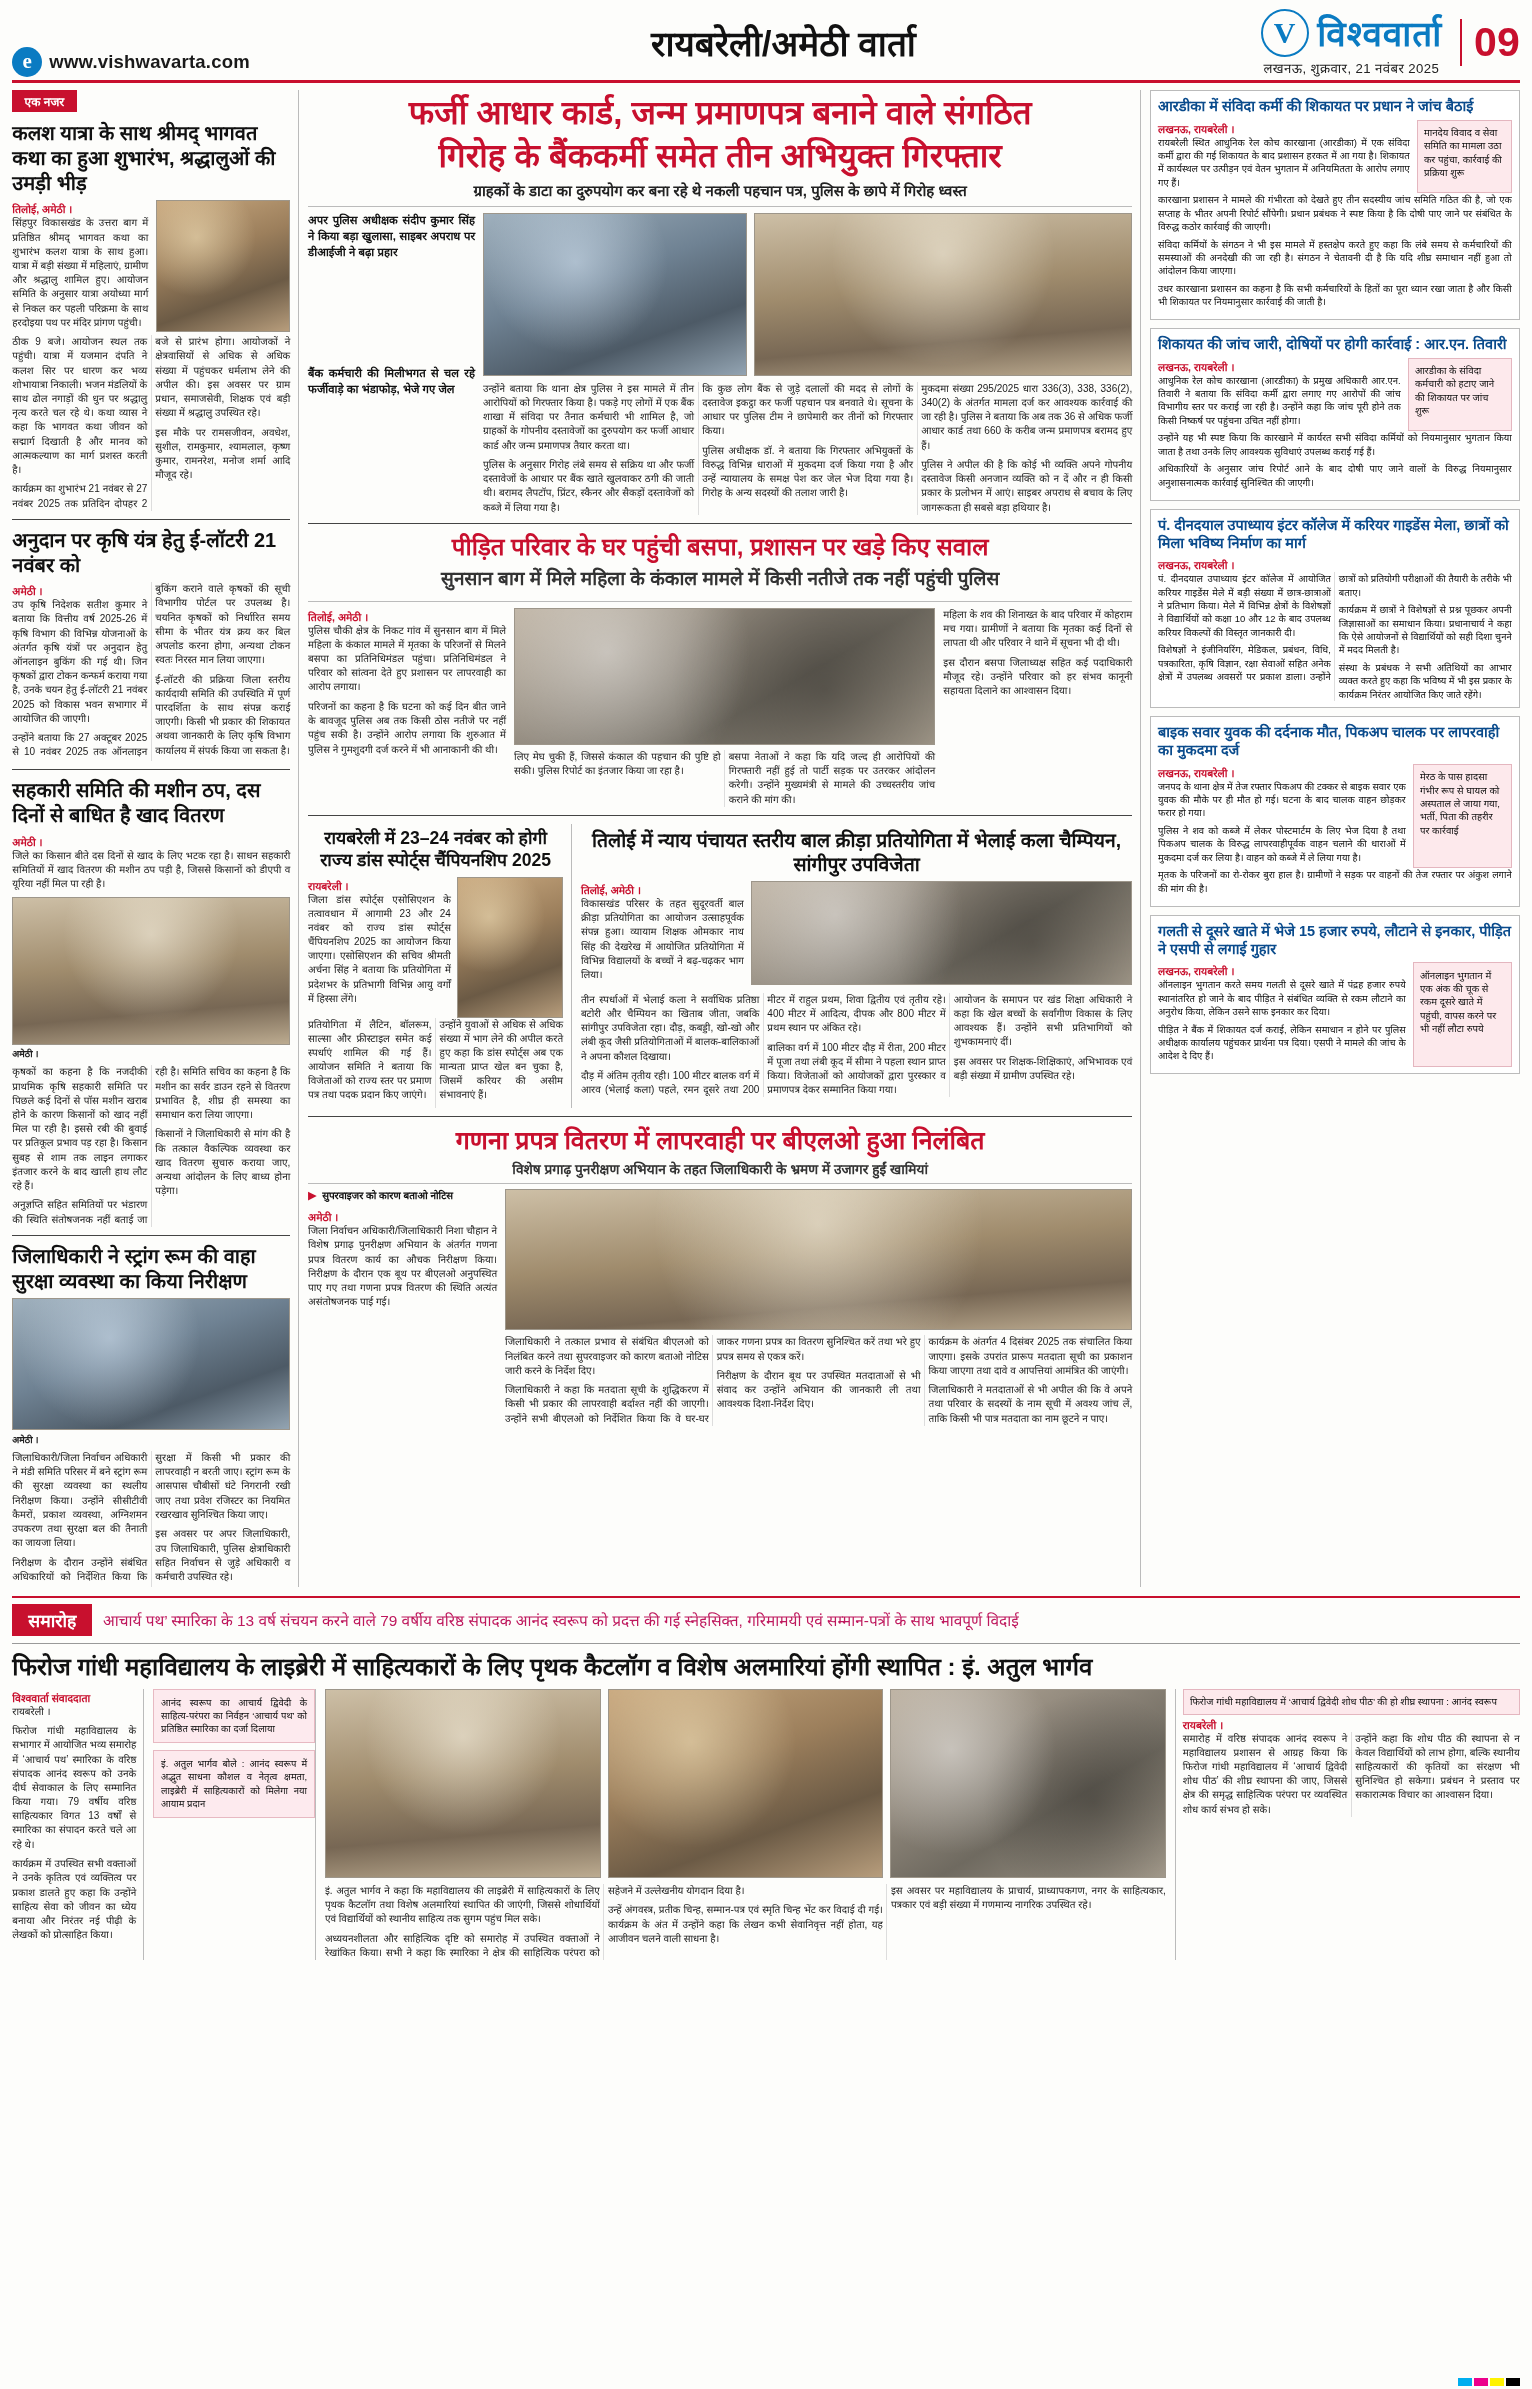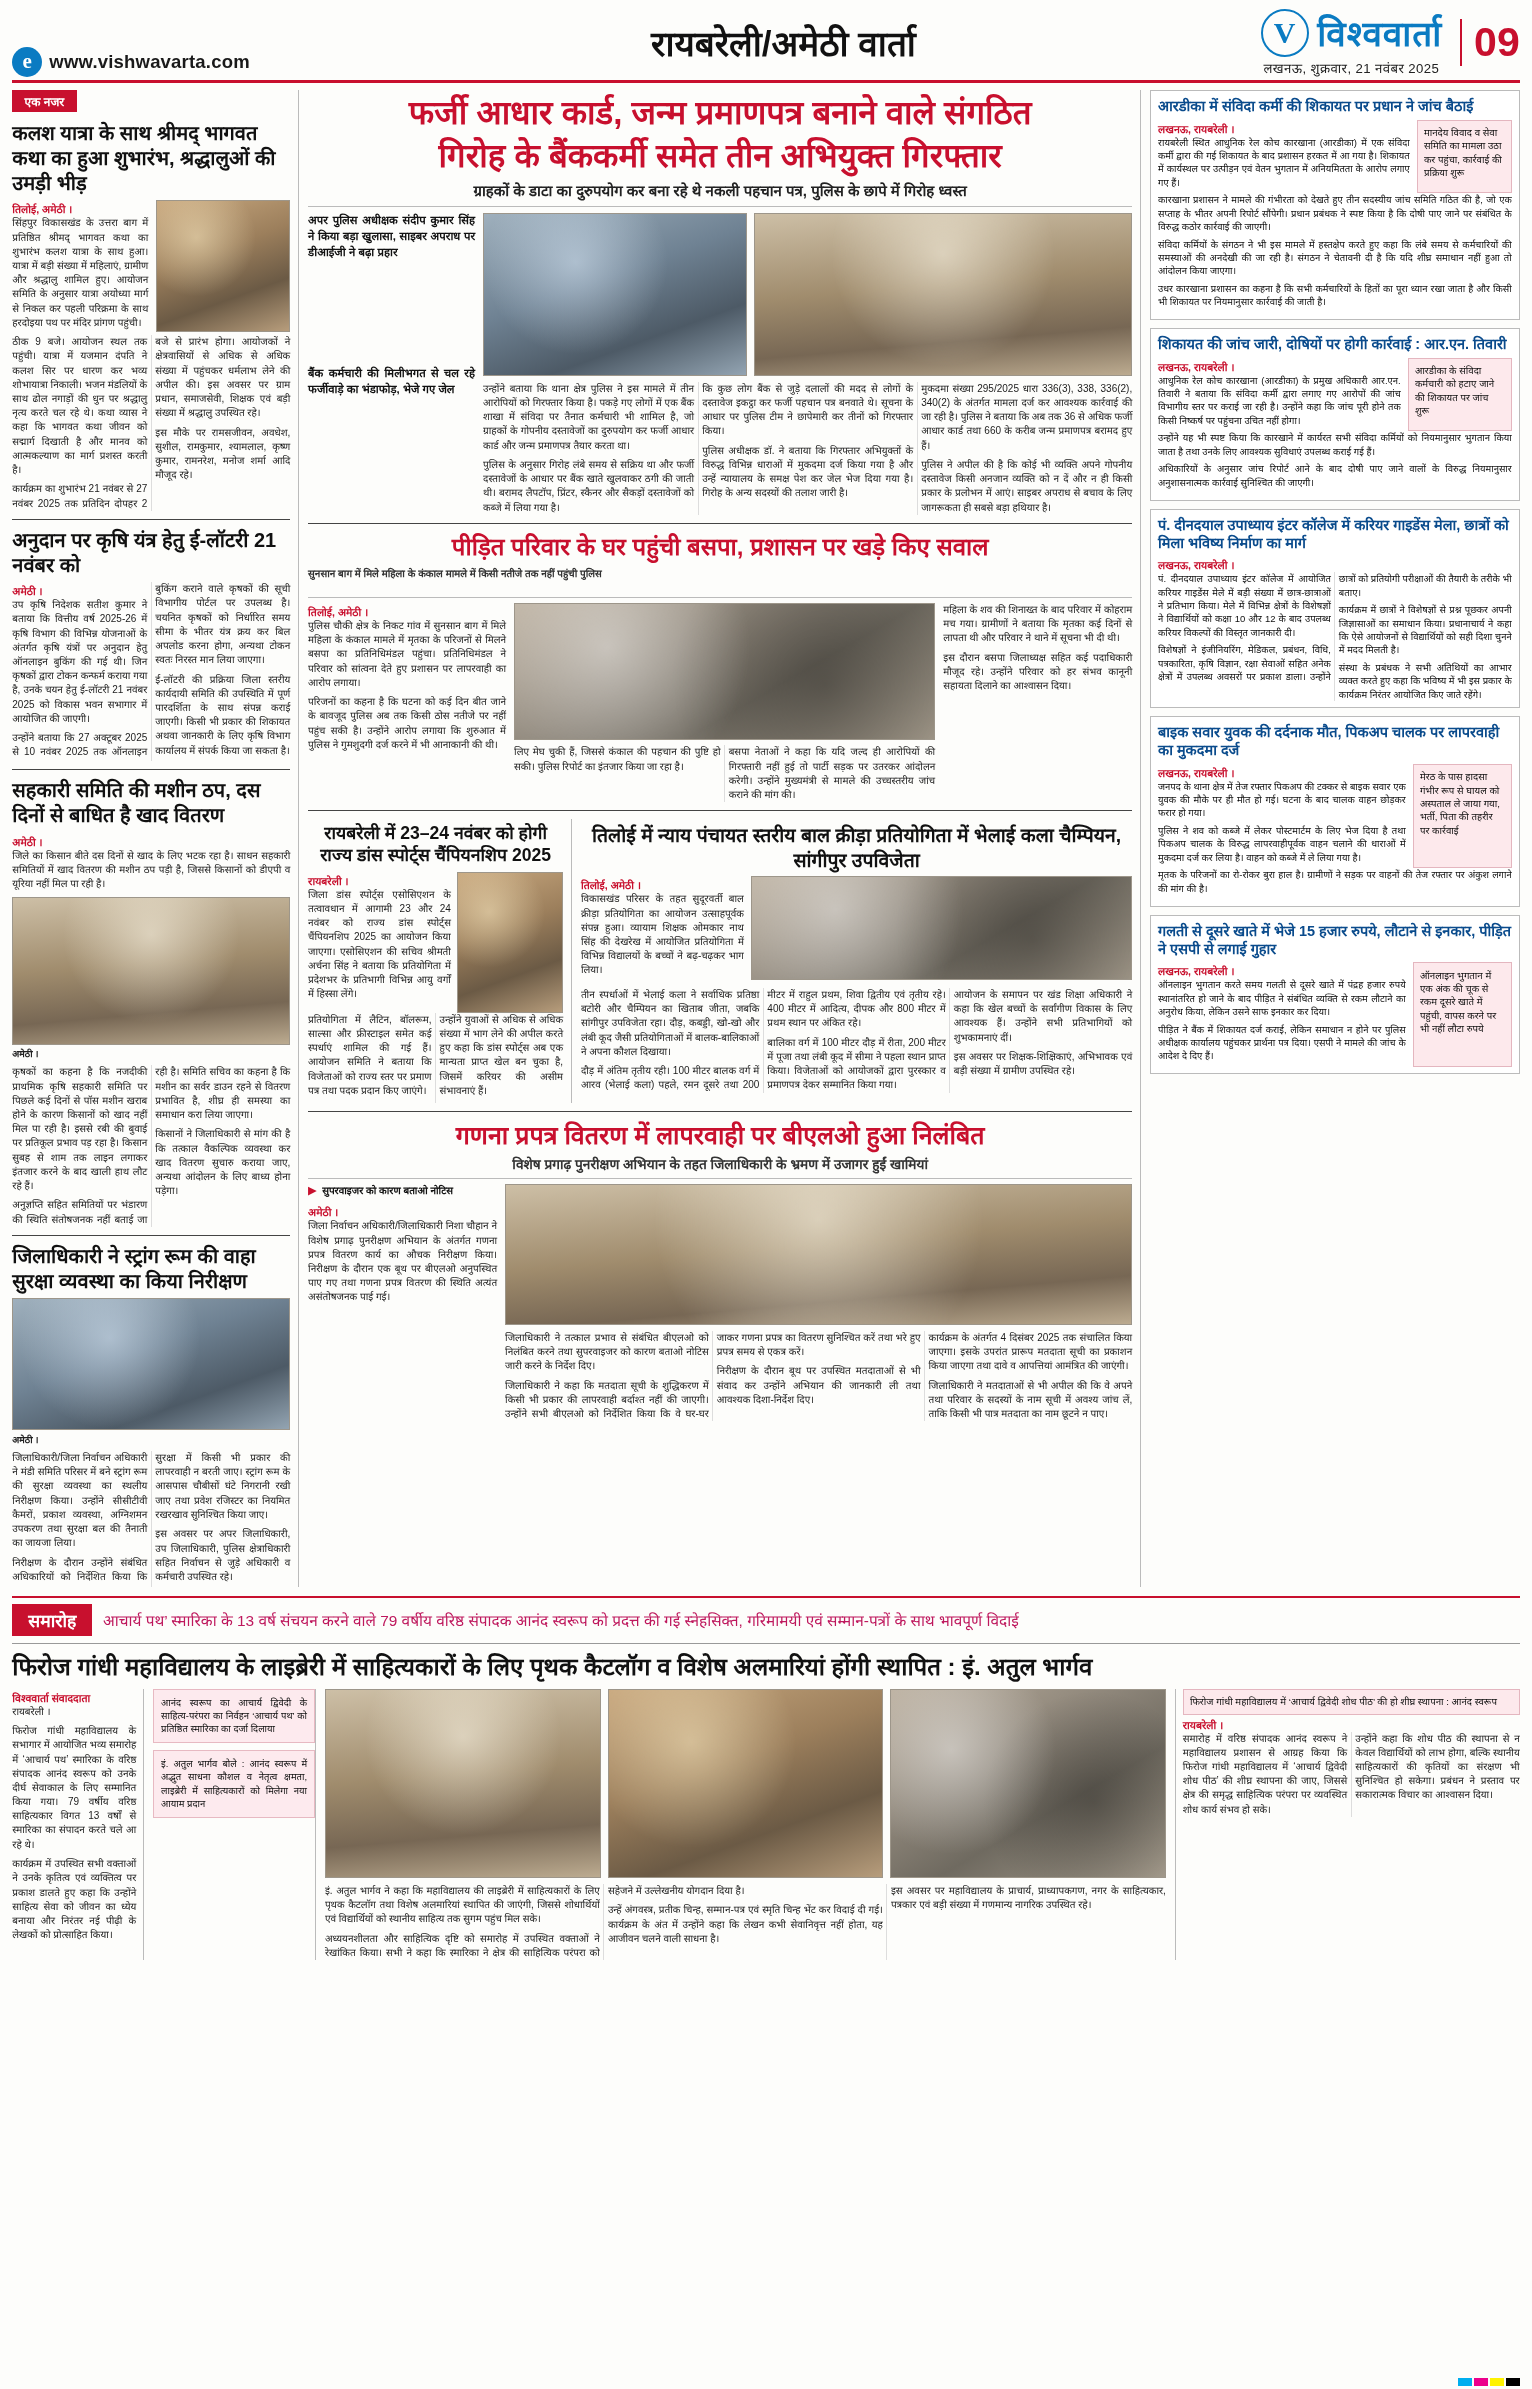--- a/index.html
+++ b/index.html
@@ -192,21 +192,21 @@
             <p class="body">पुलिस अधीक्षक डॉ. ने बताया कि गिरफ्तार अभियुक्तों के विरुद्ध विभिन्न धाराओं में मुकदमा दर्ज किया गया है और उन्हें न्यायालय के समक्ष पेश कर जेल भेज दिया गया है। गिरोह के अन्य सदस्यों की तलाश जारी है।</p>
             <p class="body">मुकदमा संख्या 295/2025 धारा 336(3), 338, 336(2), 340(2) के अंतर्गत मामला दर्ज कर आवश्यक कार्रवाई की जा रही है। पुलिस ने बताया कि अब तक 36 से अधिक फर्जी आधार कार्ड तथा 660 के करीब जन्म प्रमाणपत्र बरामद हुए हैं।</p>
             <p class="body">पुलिस ने अपील की है कि कोई भी व्यक्ति अपने गोपनीय दस्तावेज किसी अनजान व्यक्ति को न दें और न ही किसी प्रकार के प्रलोभन में आएं। साइबर अपराध से बचाव के लिए जागरूकता ही सबसे बड़ा हथियार है।</p>
           </div>
         </div>
       </div>
 
       <div class="hr-thick"></div>
 
       <h2 class="head" style="font-size:24px;text-align:center;color:#c8102e">पीड़ित परिवार के घर पहुंची बसपा, प्रशासन पर खड़े किए सवाल</h2>
-      <h3 class="subhead" style="text-align:left;font-size:10px;border-bottom:0.9px solid #bbb;padding-bottom:17px">सुनसान बाग में मिले महिला के कंकाल मामले में किसी नतीजे तक नहीं पहुंची पुलिस</h3>
+      <h3 class="subhead" style="text-align:center;font-size:19px;border-bottom:0.9px solid #bbb;padding-bottom:10px">सुनसान बाग में मिले महिला के कंकाल मामले में किसी नतीजे तक नहीं पहुंची पुलिस</h3>
       <div style="display:flex;gap:8px;margin-top:5.3px">
         <div style="width:198px;flex:none">
           <span class="byline">तिलोई, अमेठी ।</span>
           <p class="body">पुलिस चौकी क्षेत्र के निकट गांव में सुनसान बाग में मिले महिला के कंकाल मामले में मृतका के परिजनों से मिलने बसपा का प्रतिनिधिमंडल पहुंचा। प्रतिनिधिमंडल ने परिवार को सांत्वना देते हुए प्रशासन पर लापरवाही का आरोप लगाया।</p>
           <p class="body">परिजनों का कहना है कि घटना को कई दिन बीत जाने के बावजूद पुलिस अब तक किसी ठोस नतीजे पर नहीं पहुंच सकी है। उन्होंने आरोप लगाया कि शुरुआत में पुलिस ने गुमशुदगी दर्ज करने में भी आनाकानी की थी।</p>
         </div>
         <div style="flex:1">
           <div class="photo" style="width:100%;height:137px"></div>
           <div class="cols2" style="margin-top:5.3px">
             <p class="body">लिए मेघ चुकी हैं, जिससे कंकाल की पहचान की पुष्टि हो सकी। पुलिस रिपोर्ट का इंतजार किया जा रहा है।</p>

